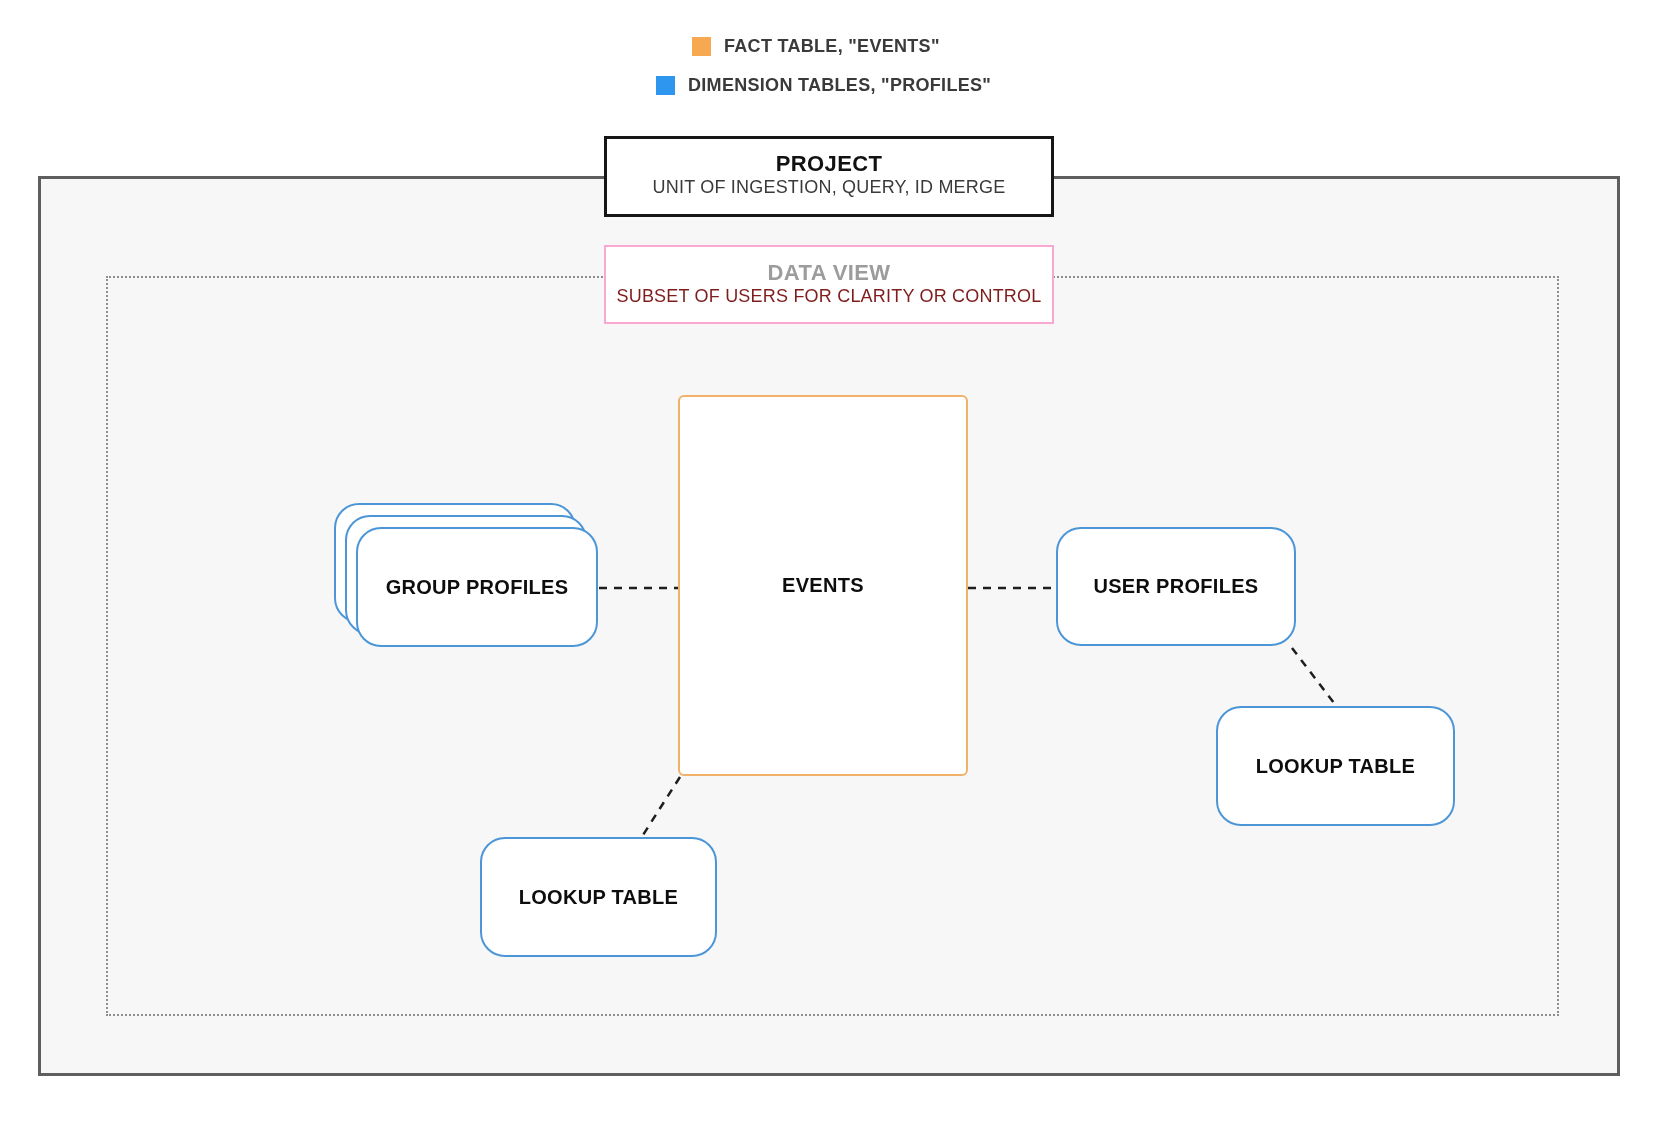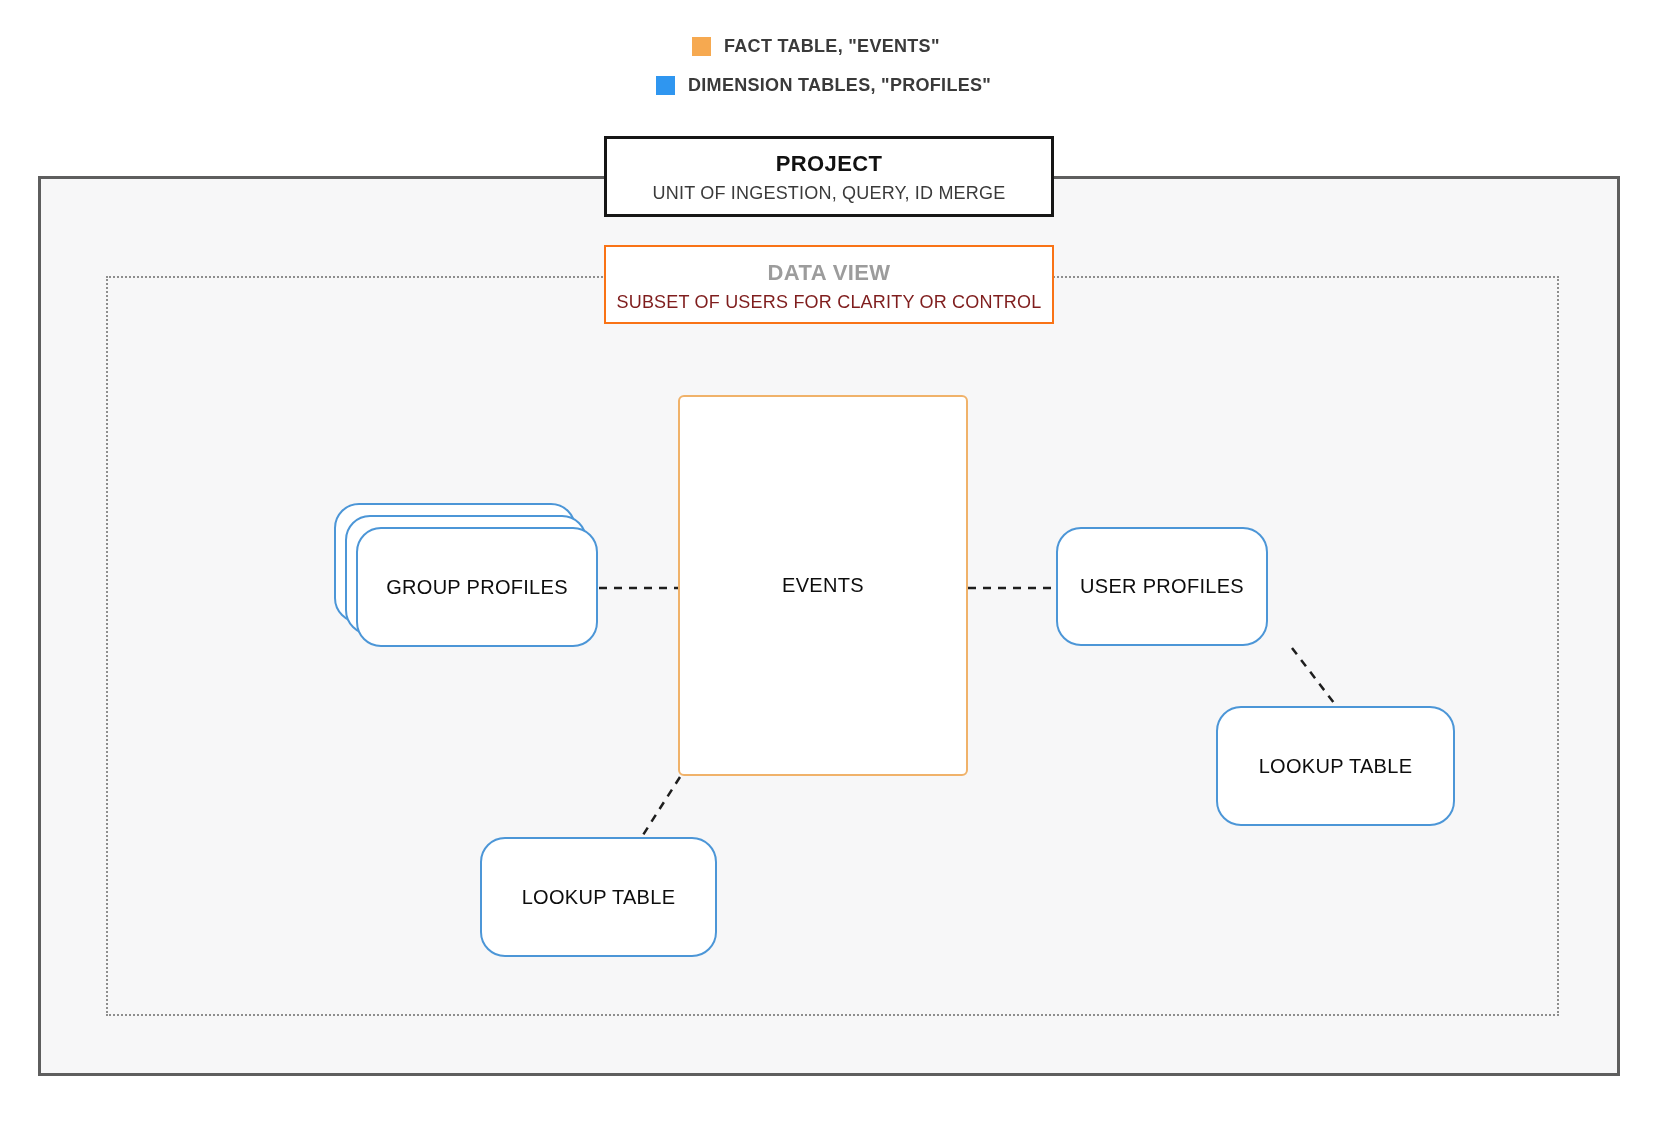--- a/index.html
+++ b/index.html
@@ -70,31 +70,30 @@
     text-align: center;
     z-index: 6;
   }
   .project-box {
     top: 136px; height: 81px;
     border: 3px solid #161616;
     padding-top: 12px;
   }
   .dataview-box {
     top: 245px; height: 79px;
-    border: 2px solid #f97316;
+    border: 2px solid #f9a8d4;
     padding-top: 13px;
   }
   .hb-title {
     font-size: 22px;
     font-weight: bold;
     color: #111111;
     letter-spacing: 0.4px;
   }
   .hb-sub {
-    margin-top: 6px;
     font-size: 18px;
     color: #3a3a3a;
     letter-spacing: 0.2px;
   }
   .dataview-box .hb-title { color: #9c9c9c; }
   .dataview-box .hb-sub   { color: #7f1d1d; }
 
   
   .connectors {
     position: absolute;
@@ -116,39 +115,39 @@
     background: #ffffff;
     box-sizing: border-box;
     display: flex;
     align-items: center;
     justify-content: center;
     z-index: 4;
     border-radius: 6px;
   }
   .node-label {
     font-size: 20px;
-    font-weight: normal;
+    font-weight: bold;
     color: #0d0d0d;
     letter-spacing: 0.3px;
     text-align: center;
     white-space: nowrap;
   }
   .fact-node {
     left: 678px; top: 395px;
     width: 290px; height: 381px;
     border: 2px solid #f0b26a;
   }
   .dim-card {
     border: 2.5px solid #4c96d7;
     border-radius: 25px;
   }
   .card-group-back1 { left: 334px; top: 503px; width: 242px; height: 120px; z-index: 4; }
   .card-group-back2 { left: 345px; top: 515px; width: 242px; height: 120px; z-index: 5; }
   .card-group-front { left: 356px; top: 527px; width: 242px; height: 120px; z-index: 6; }
-  .card-user        { left: 1056px; top: 527px; width: 212px; height: 119px; }
+  .card-user        { left: 1056px; top: 527px; width: 240px; height: 119px; }
   .card-lookup-right  { left: 1216px; top: 706px; width: 239px; height: 120px; }
   .card-lookup-bottom { left: 480px;  top: 837px; width: 237px; height: 120px; }
 </style>
 </head>
 <body>
 
 <div class="stage">
 
   <div class="legend-row row-fact">
     <span class="swatch orange"></span>

